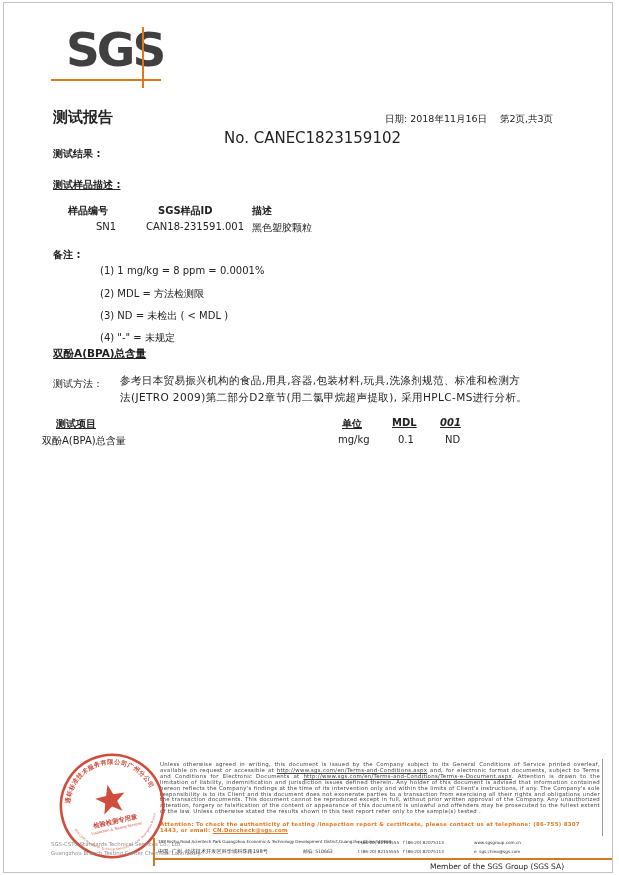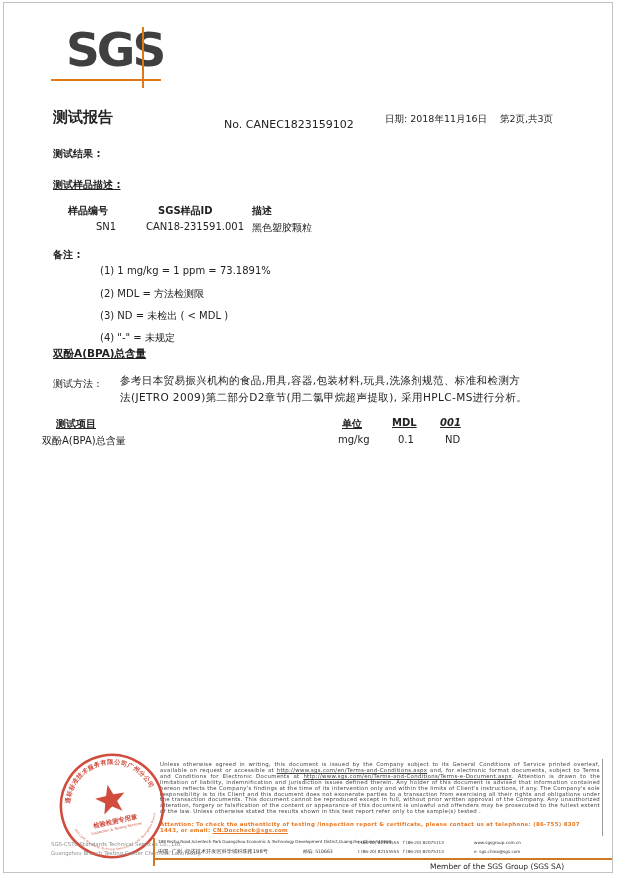--- a/index.html
+++ b/index.html
@@ -9,21 +9,21 @@
   .abs{position:absolute;white-space:nowrap;}
 
   
   .logo-text{left:66px;top:22px;font-size:47px;font-weight:bold;color:#404040;letter-spacing:-3px;}
   .logo-vline{left:142px;top:27px;width:2px;height:61px;background:#e07818;}
   .logo-hline{left:51px;top:79px;width:110px;height:2px;background:#e07818;}
   .logo-underscore{left:51px;top:79px;width:16px;height:2px;background:#8d8d8d;}
 
   
   .title{left:53px;top:108px;font-size:15px;font-weight:bold;}
-  .report-no{left:212px;top:118px;font-size:11px;padding-left:12px;}
+  .report-no{left:212px;top:129px;font-size:15px;padding-left:12px;}
   .date{left:385px;top:113px;font-size:9.5px;}
   .page-info{left:500px;top:113px;font-size:9.5px;}
 
   .results-label{left:53px;top:147px;font-size:10px;font-weight:bold;}
   .sample-title{left:53px;top:178px;font-size:10px;font-weight:bold;text-decoration:underline;}
 
   .st-h1{left:68px;top:204px;font-size:10px;font-weight:bold;}
   .st-h2{left:158px;top:204px;font-size:10px;font-weight:bold;}
   .st-h3{left:252px;top:204px;font-size:10px;font-weight:bold;}
   .st-r1{left:96px;top:221px;font-size:10px;}
@@ -96,21 +96,21 @@
   <div>
     <div class="abs st-h1">样品编号</div>
     <div class="abs st-h2">SGS样品ID</div>
     <div class="abs st-h3">描述</div>
     <div class="abs st-r1">SN1</div>
     <div class="abs st-r2">CAN18-231591.001</div>
     <div class="abs st-r3">黑色塑胶颗粒</div>
   </div>
 
   <div class="abs remarks-label">备注 :</div>
-  <div class="abs rm rm0">(1) 1 mg/kg = 1 ppm = 73.1891%</div>
+  <div class="abs rm rm0">(1) 1 mg/kg = 8 ppm = 0.0001%</div>
   <div class="abs rm rm1">(2) MDL = 方法检测限</div>
   <div class="abs rm rm2">(3) ND = 未检出 ( &lt; MDL )</div>
   <div class="abs rm rm3">(4) "-" = 未规定</div>
 
   <div class="abs bpa-title">双酚A(BPA)总含量</div>
   <div class="abs method-label">测试方法 :</div>
   <div class="abs method-l1">参考日本贸易振兴机构的食品,用具,容器,包装材料,玩具,洗涤剂规范、标准和检测方</div>
   <div class="abs method-l2">法(JETRO 2009)第二部分D2章节(用二氯甲烷超声提取), 采用HPLC-MS进行分析。</div>
 
   <div>

